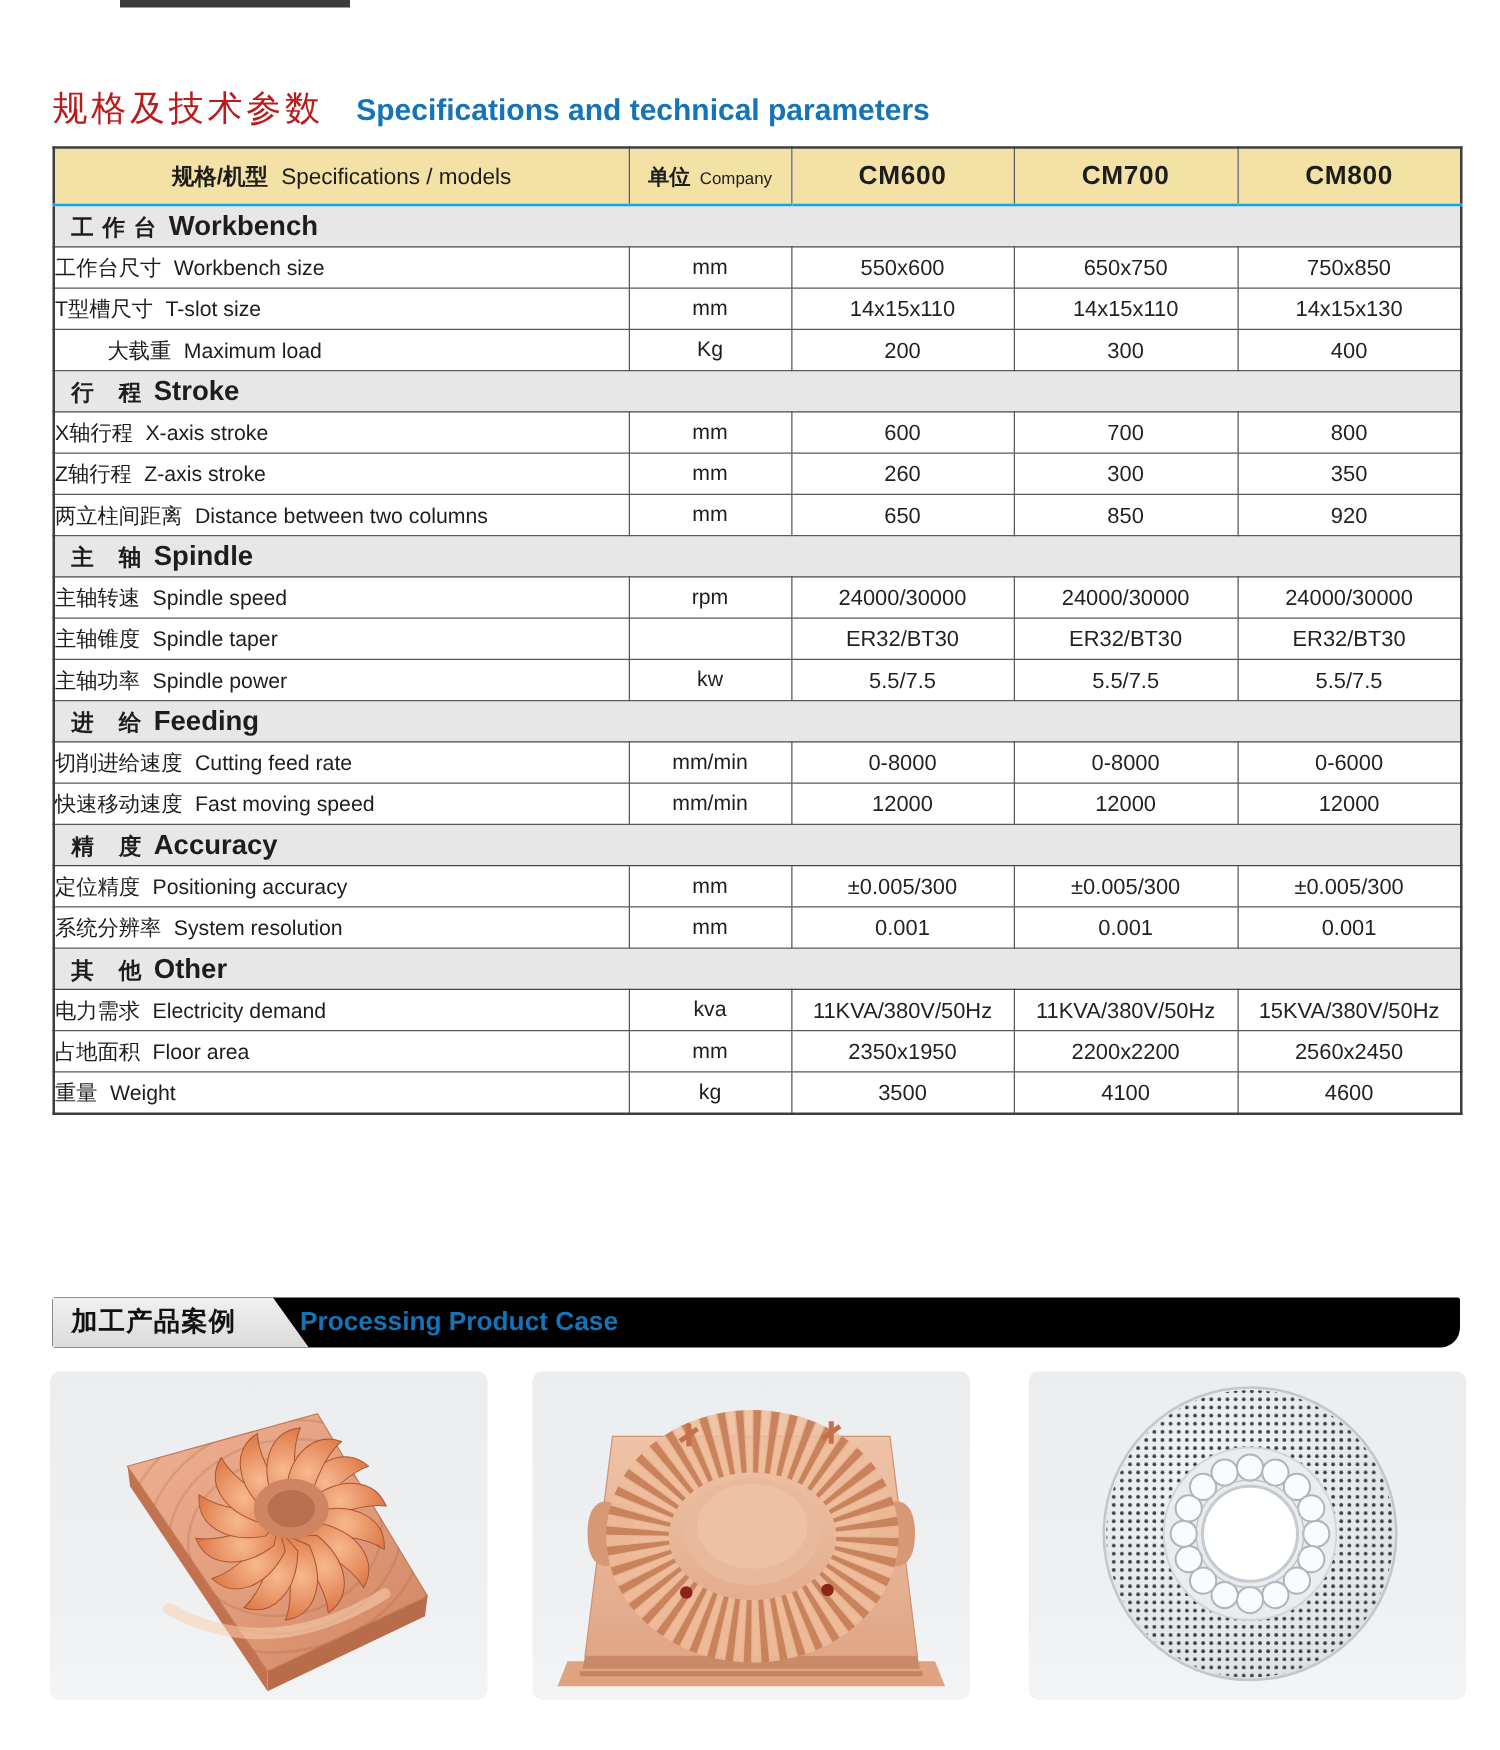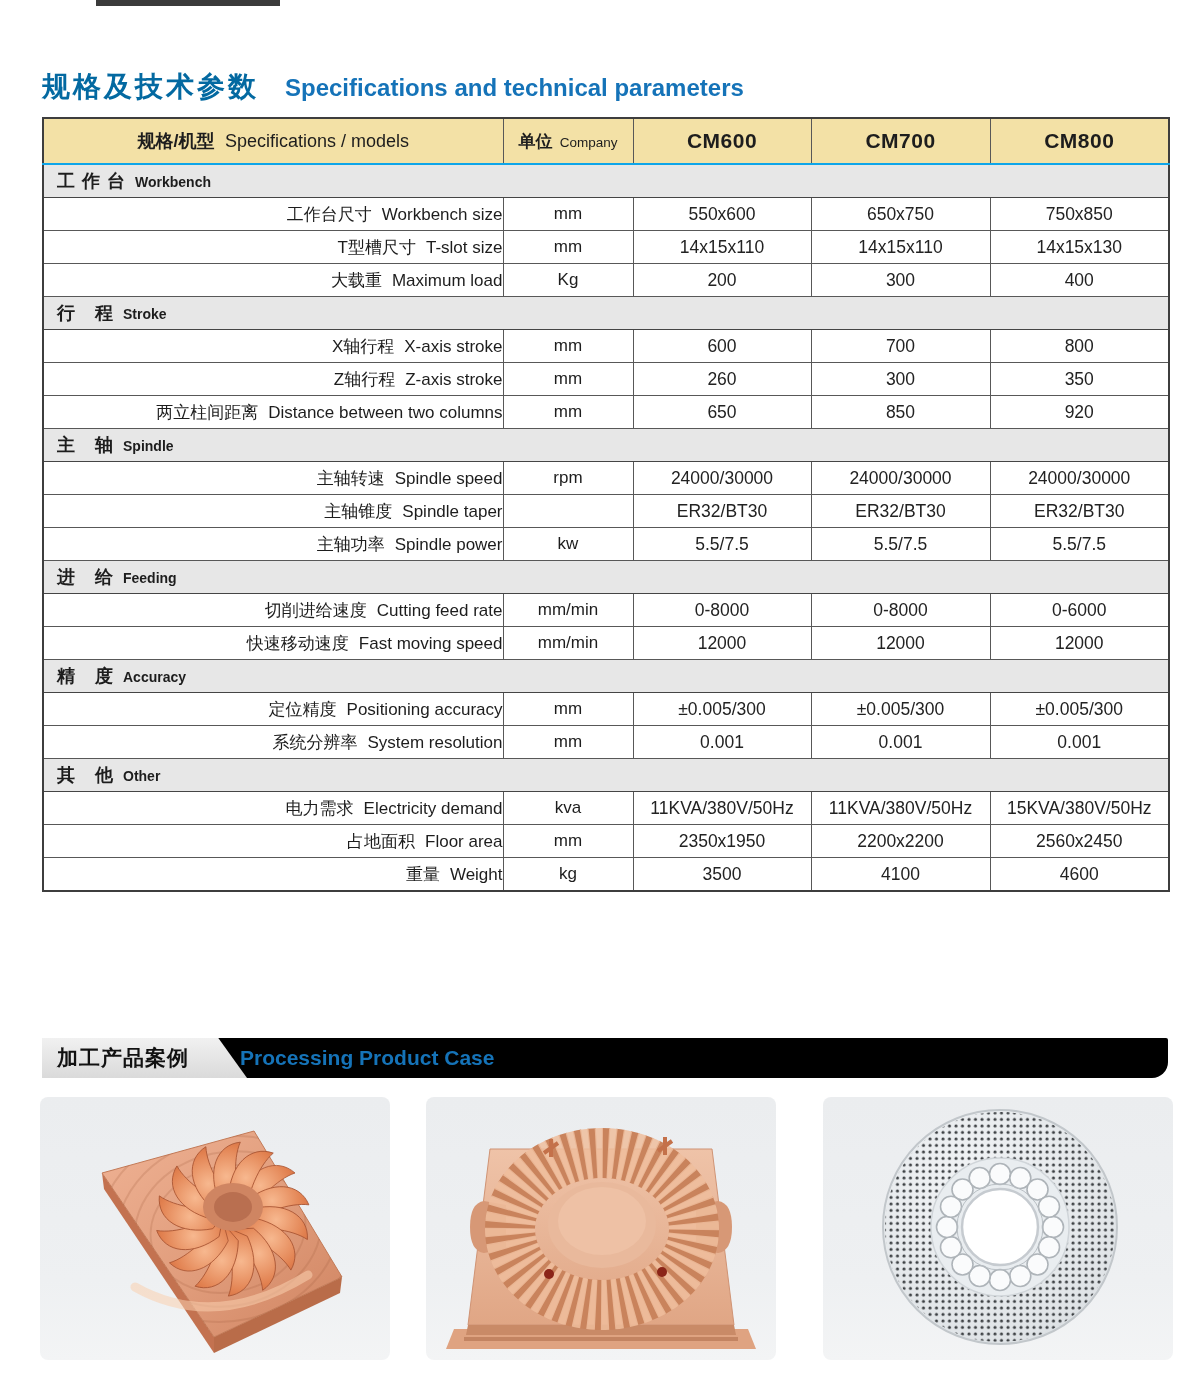--- a/index.html
+++ b/index.html
@@ -6,21 +6,21 @@
   body{
     width:1200px;height:1400px;position:relative;background:#ffffff;
     font-family:"Liberation Sans","DejaVu Sans",sans-serif;color:#1d1d1d;
     -webkit-font-smoothing:antialiased;
   }
   
   .artifact-bar{position:absolute;left:96px;top:0;width:184px;height:6px;background:#3b3b3b;}
 
   
   .page-title{position:absolute;left:42px;top:68px;display:flex;align-items:baseline;gap:26px;white-space:nowrap;}
-  .page-title .zh{font-size:28px;font-weight:bold;letter-spacing:3px;color:#0369a1;}
+  .page-title .zh{font-size:28px;font-weight:normal;letter-spacing:3px;color:#b91c1c;}
   .page-title .en{font-size:24px;font-weight:bold;color:#1573b8;}
 
   
   table.spec{
     position:absolute;left:42px;top:117px;width:1126px;
     border-collapse:collapse;table-layout:fixed;
     border:2px solid #3e3e3e;
   }
   table.spec td{
     border:1px solid #585858;height:32px;padding:0;overflow:hidden;
@@ -31,23 +31,23 @@
   .hd-spec .he{font-size:18px;margin-left:6px;}
   .hd-unit .hz{font-weight:bold;font-size:17px;}
   .hd-unit .he{font-size:13.5px;margin-left:3px;}
   td.model-cell{font-weight:bold;font-size:21px;letter-spacing:.5px;}
 
   tr.section-row td{
     background:#e7e7e7;text-align:left;padding-left:13px;
     border-top:1px solid #454545;border-bottom:1px solid #454545;
   }
   .sec-zh{font-weight:bold;font-size:18px;letter-spacing:1px;}
-  .sec-en{font-weight:bold;font-size:14px;margin-left:9px;}
-
-  td.name-cell{text-align:right;padding-left:13px;}
+  .sec-en{font-weight:bold;font-size:22px;margin-left:9px;}
+
+  td.name-cell{text-align:left;padding-left:13px;}
   td.name-cell .zh{font-size:17px;}
   td.name-cell .en{font-size:17px;margin-left:10px;}
   td.name-cell.indent{padding-left:42px;}
   tr.small td.name-cell .zh{font-size:14.5px;}
   tr.small td.name-cell .en{font-size:12px;letter-spacing:-.2px;margin-left:6px;}
   td.unit-cell{text-align:center;font-size:17px;}
   td.value-cell{text-align:center;font-size:17.5px;color:#222;}
 
   
   .case-strip{

